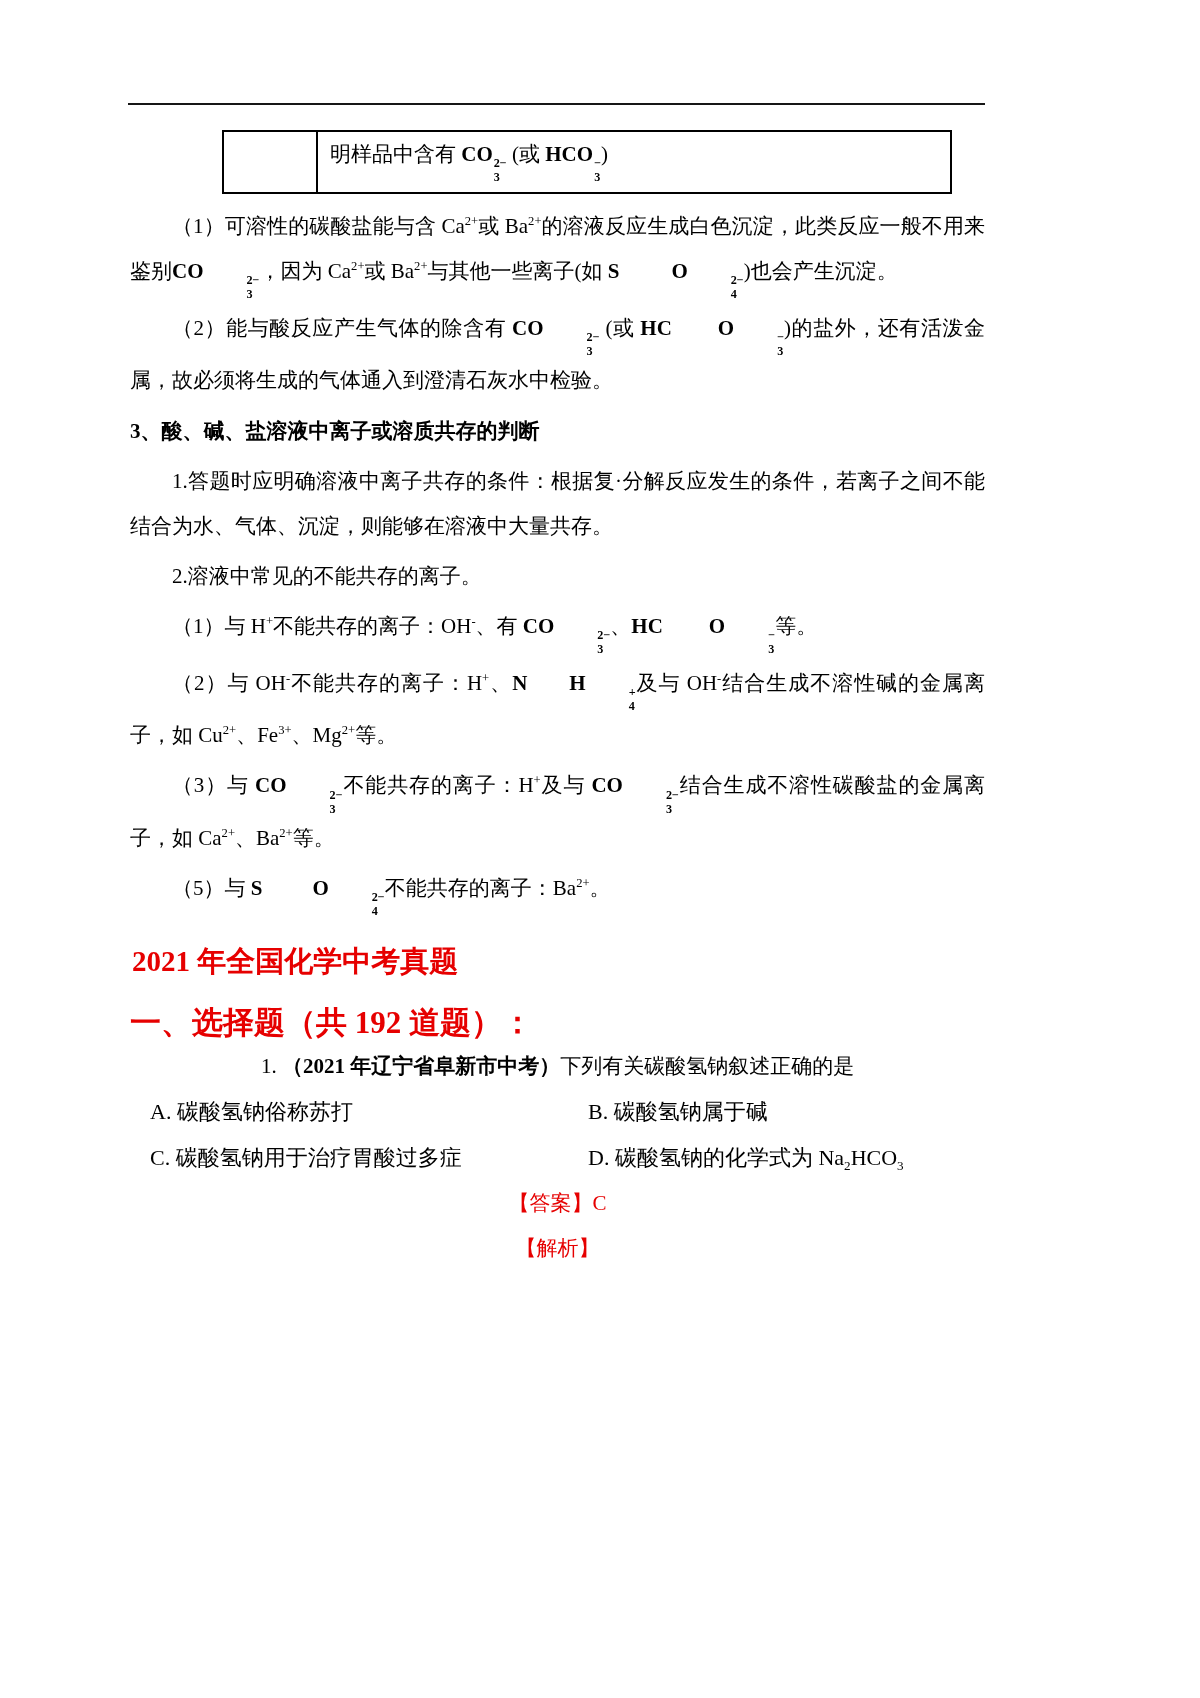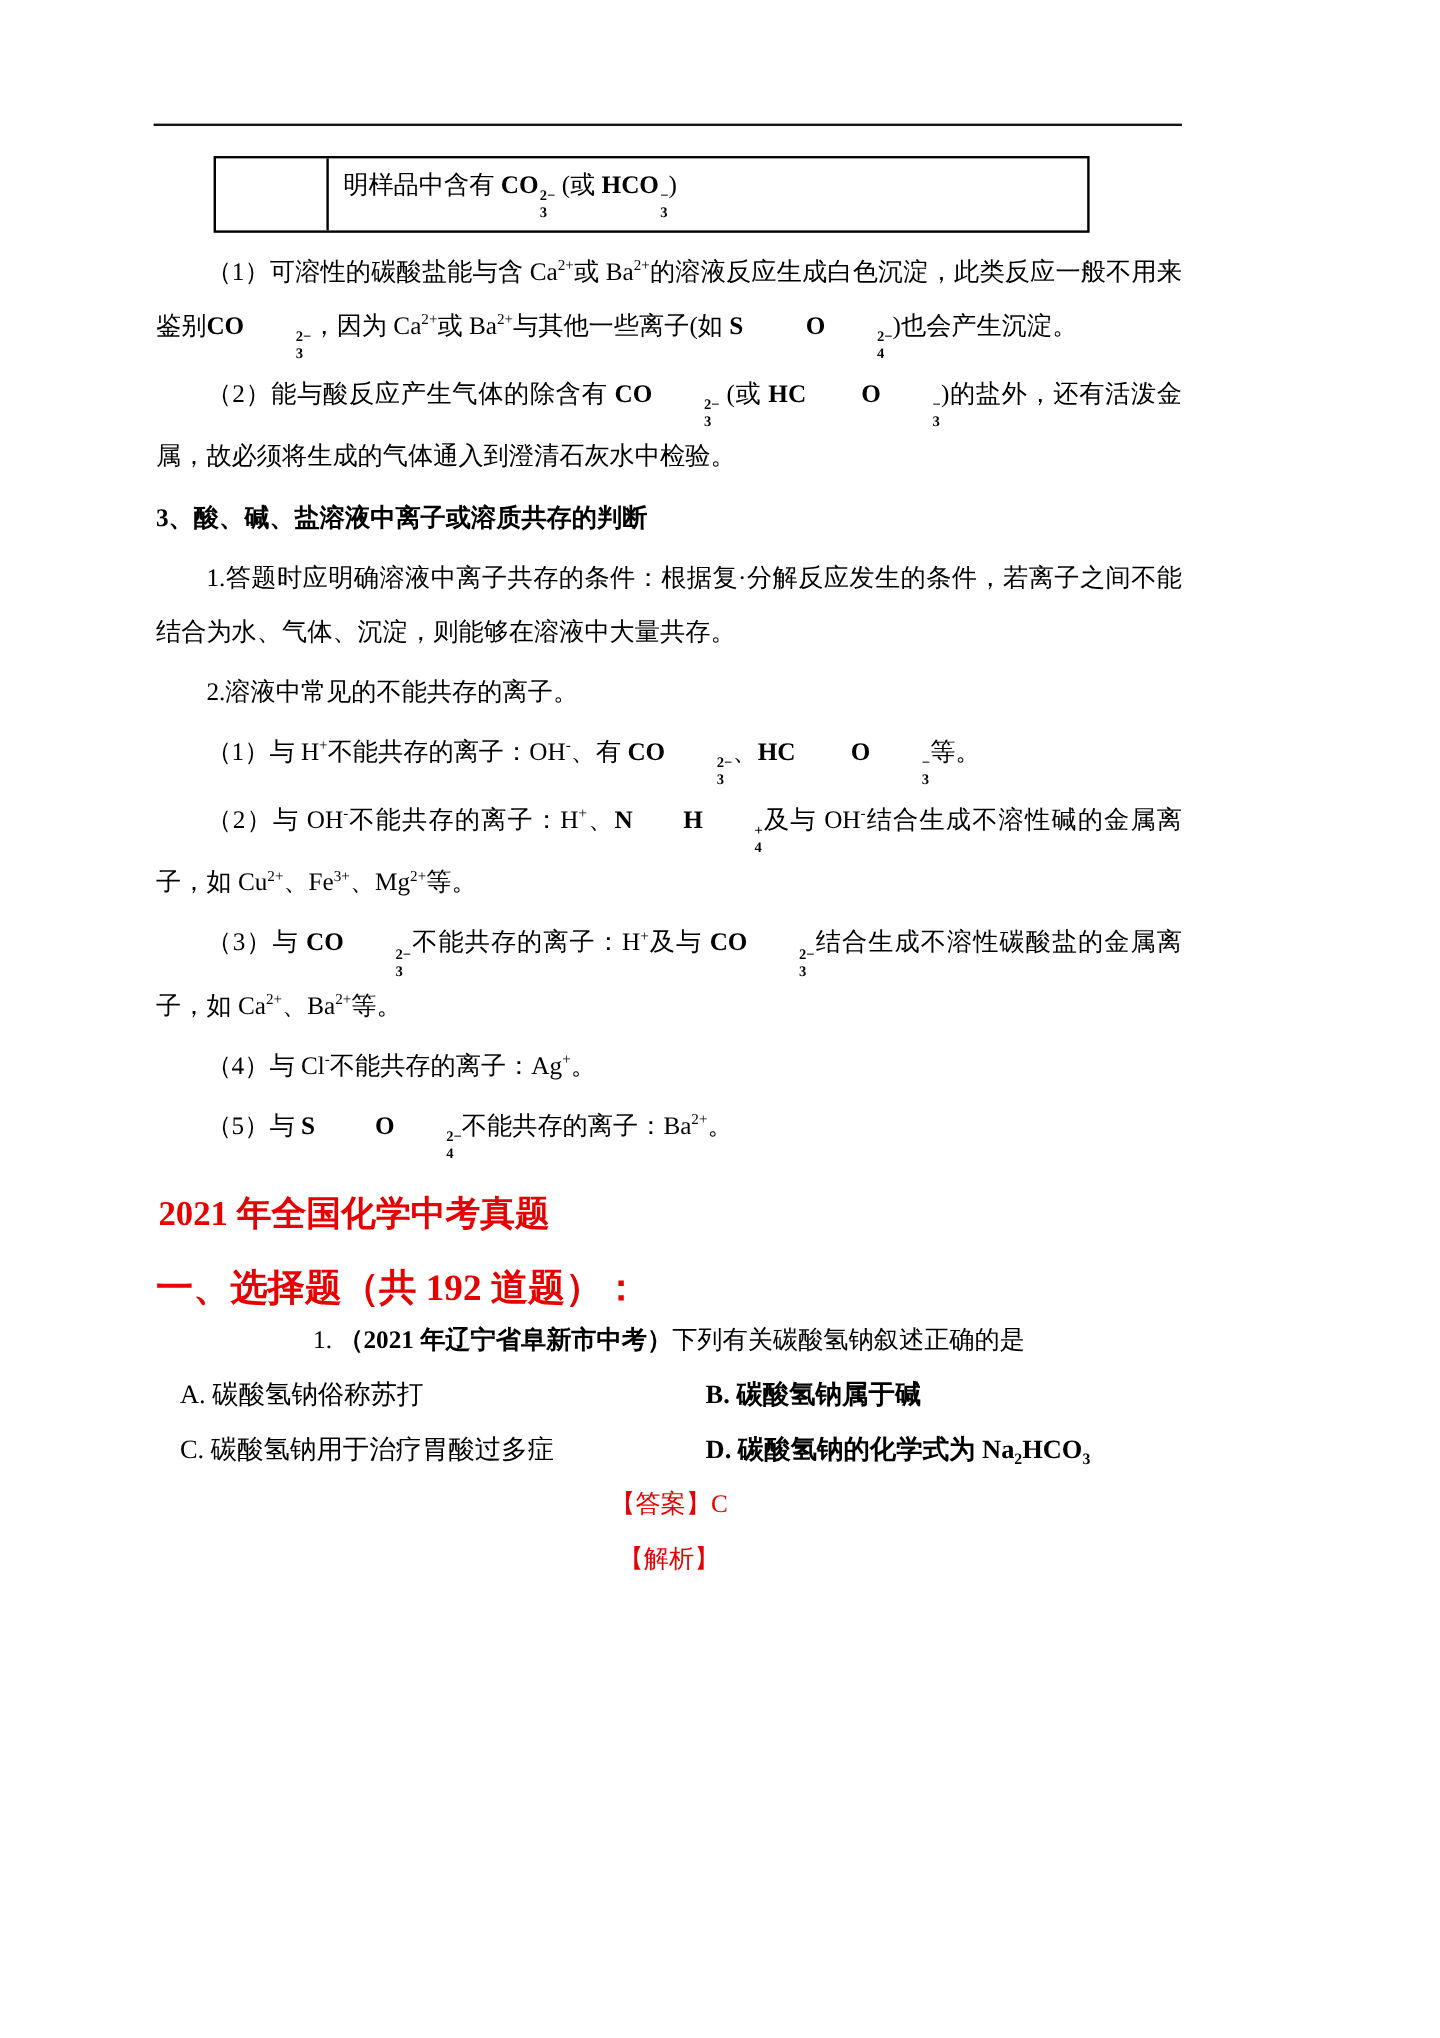--- a/index.html
+++ b/index.html
@@ -4,42 +4,42 @@
 <style>
   :root{ --red:#e60000; --blue:#1414c8; }
   *{ box-sizing:border-box; }
   html,body{ margin:0; padding:0; background:#888; }
   .page{
     width:1200px; height:1698px; background:#fff; margin:0 auto;
     font-family:"Liberation Serif","DejaVu Serif",serif; color:#000;
     padding:103px 215px 40px 130px; overflow:hidden; position:relative;
   }
   .rule{ height:2px; background:#161616; width:857px; margin-left:-2px; }
-  .tablefrag{ margin:25px 0 10px 48px; width:730px; min-height:64px; border:2px solid #000; display:flex; }
+  .tablefrag{ margin:25px 0 10px 92px; width:730px; min-height:64px; border:2px solid #000; display:flex; }
   .cell-l{ width:94px; border-right:2px solid #000; }
   .cell-r{ flex:1; display:flex; align-items:center; padding:4px 12px; font-size:21px; }
   .para{ font-size:21px; line-height:2.15; margin:5px 0; text-indent:2em; text-align:justify; }
   .h3{ font-weight:bold; text-indent:0; }
   sup{ font-size:0.6em; line-height:0; }
   sub{ font-size:0.6em; line-height:0; }
   .chem{ white-space:nowrap; }
   .stack{ display:inline-flex; flex-direction:column; align-items:flex-start;
           font-size:0.58em; line-height:1.15; vertical-align:-0.5em; margin-left:1px; }
   .gap{ display:inline-block; height:1px; }
   .bold{ font-weight:bold; }
   .starline{ margin-top:95px; color:var(--blue); font-size:27px; font-weight:bold; font-style:italic;
              text-decoration:underline; text-underline-offset:5px; letter-spacing:3px; }
   .star{ font-style:normal; letter-spacing:0; margin-right:3px; font-size:25px; }
   .examtitle{ margin-top:24px; margin-left:2px; color:var(--red); font-size:29px; font-weight:bold; }
   .sectiontitle{ margin-top:20px; color:var(--red); font-size:31px; font-weight:bold; }
   .question{ margin-top:16px; }
   .qline{ font-size:21px; line-height:2.15; margin:0; text-align:center; }
   .optrow{ display:flex; font-size:22px; line-height:2.1; margin-left:20px; }
   .opt{ width:438px; }
-  .opt:last-child{ flex:1;font-weight:bold; }
+  .opt:last-child{ flex:1; }
   .red{ color:var(--red); }
 </style>
 </head>
 <body>
 
 <div class="page">
 
   <div class="rule"></div>
 
   <div class="tablefrag">
@@ -86,21 +86,20 @@
           <span>+</span>
           <span>4</span>
         </span></span>及与 OH<span class="chem"><sup>-</sup></span>结合生成不溶性碱的金属离子，如 <span class="chem">Cu<sup>2+</sup></span>、<span class="chem">Fe<sup>3+</sup></span>、<span class="chem">Mg<sup>2+</sup></span>等。</p>
   <p class="para">（3）与 <span class="chem bold">CO<span class="stack">
           <span>2−</span>
           <span>3</span>
         </span></span>不能共存的离子：<span class="chem">H<sup>+</sup></span>及与 <span class="chem bold">CO<span class="stack">
           <span>2−</span>
           <span>3</span>
         </span></span>结合生成不溶性碳酸盐的金属离子，如 <span class="chem">Ca<sup>2+</sup></span>、<span class="chem">Ba<sup>2+</sup></span>等。</p>
-  <p class="para">（4）与 Cl<span class="chem"><sup>-</sup></span>不能共存的离子：<span class="chem">Ag<sup>+</sup></span>。</p>
   <p class="para">（5）与 <span class="bold">S</span><span class="gap" style="width: 50px;"></span><span class="chem bold">O<span class="stack">
           <span>2−</span>
           <span>4</span>
         </span></span>不能共存的离子：<span class="chem">Ba<sup>2+</sup></span>。</p>
 
 
   <div class="examtitle">2021 年全国化学中考真题</div>
 
   <div class="sectiontitle">一、选择题（共 192 道题）：</div>
 

